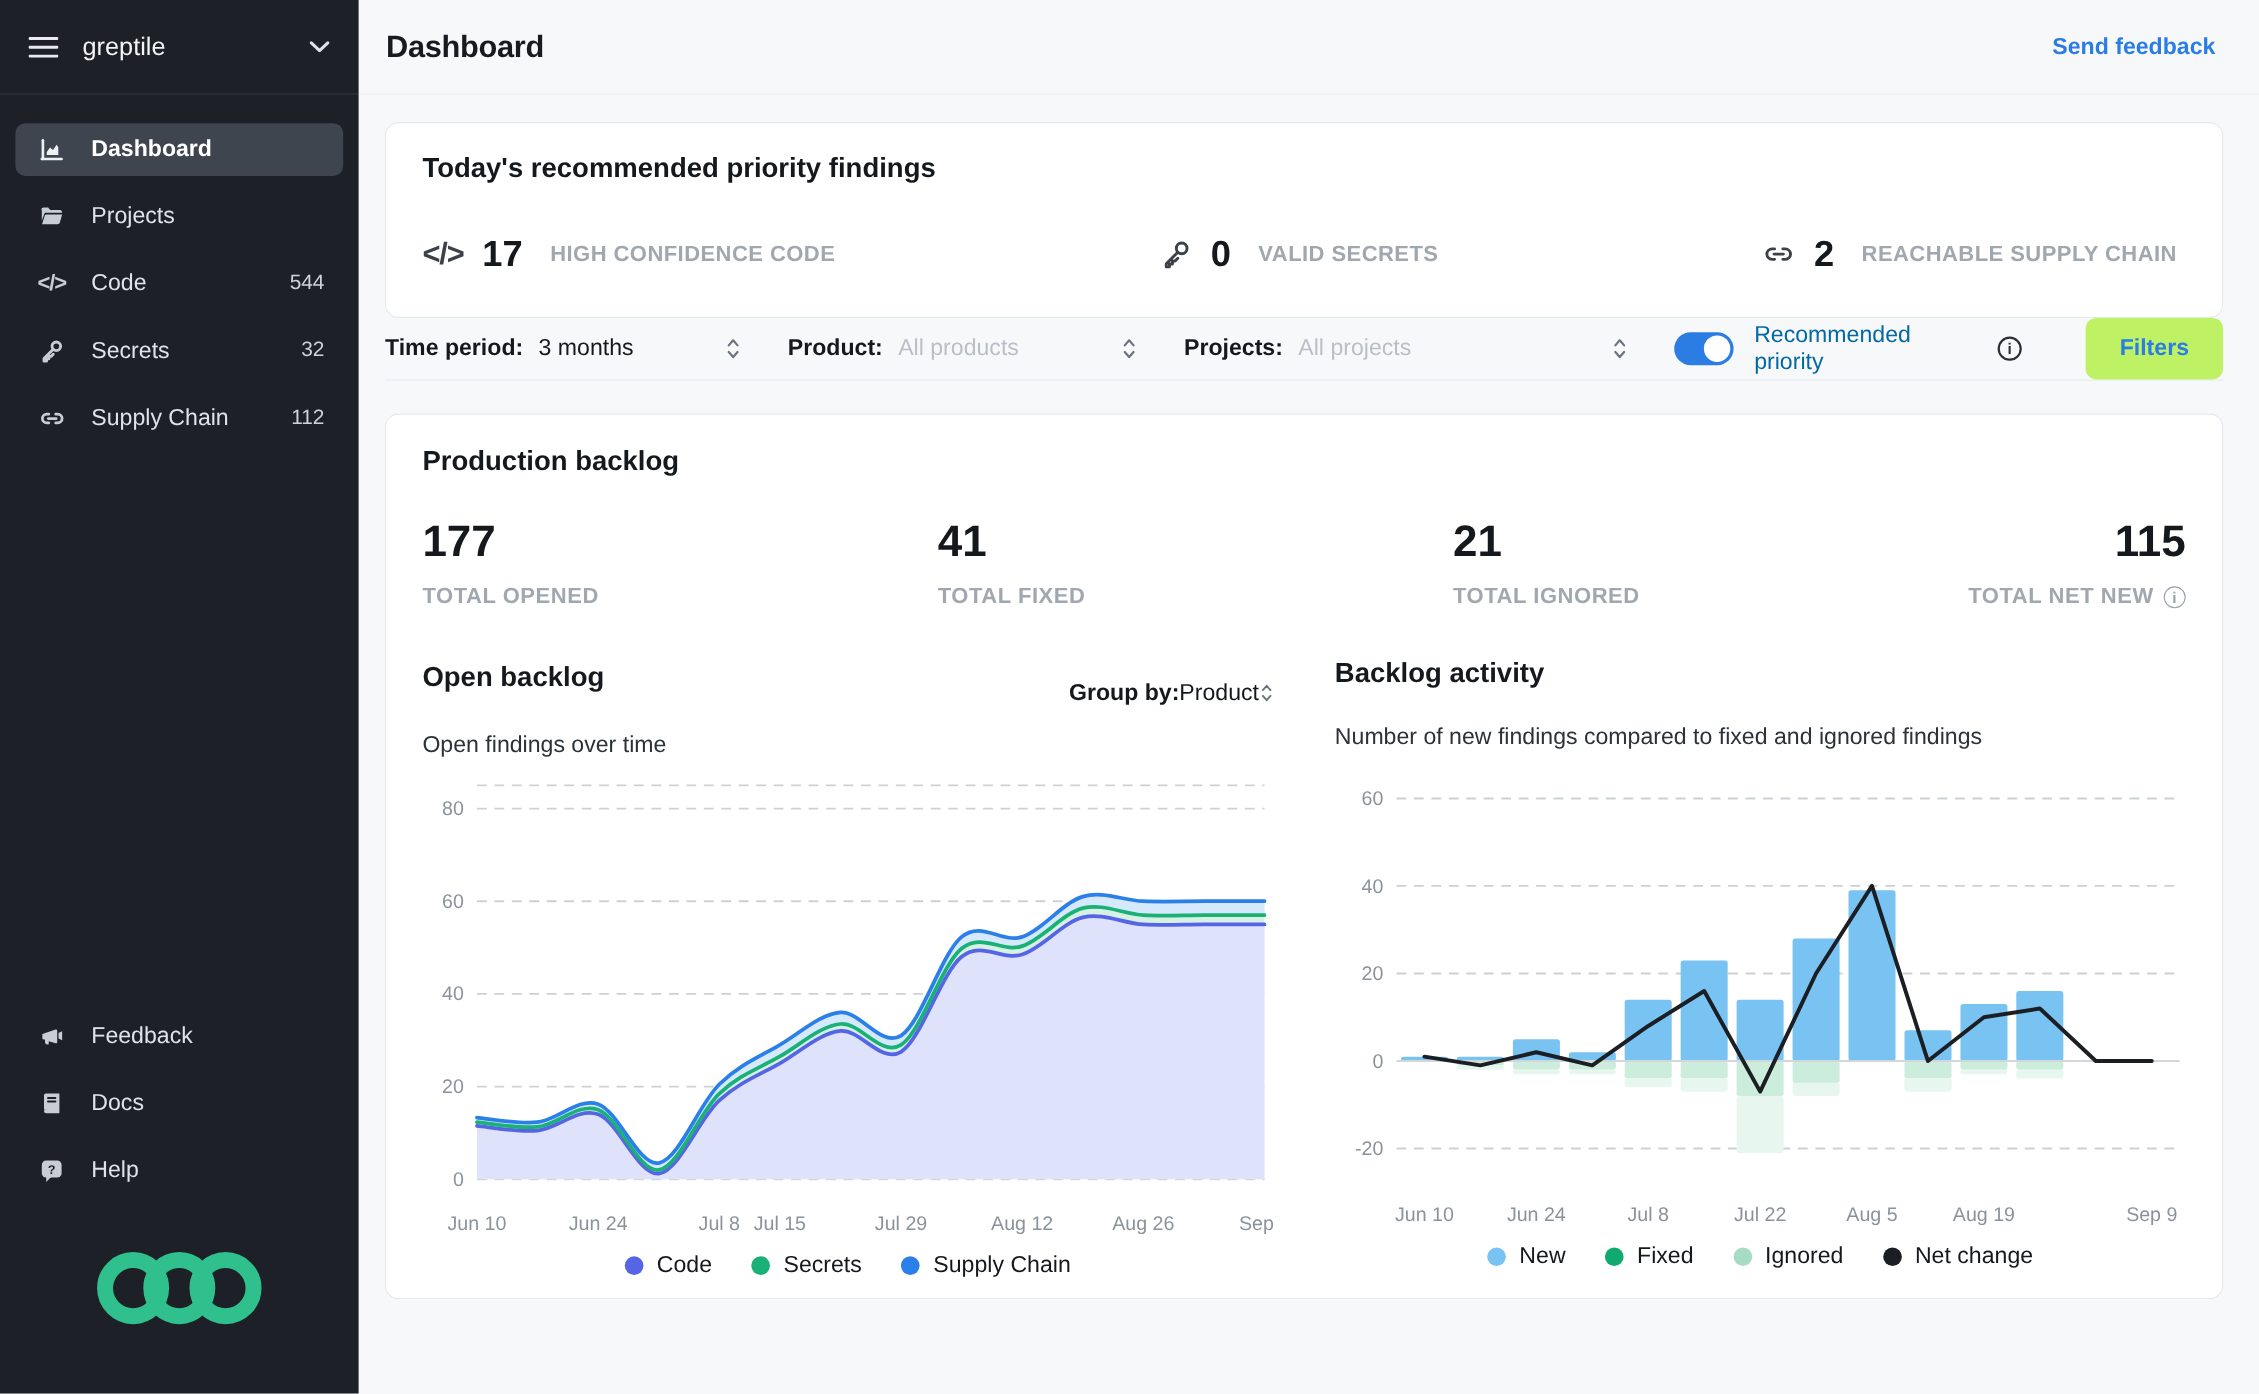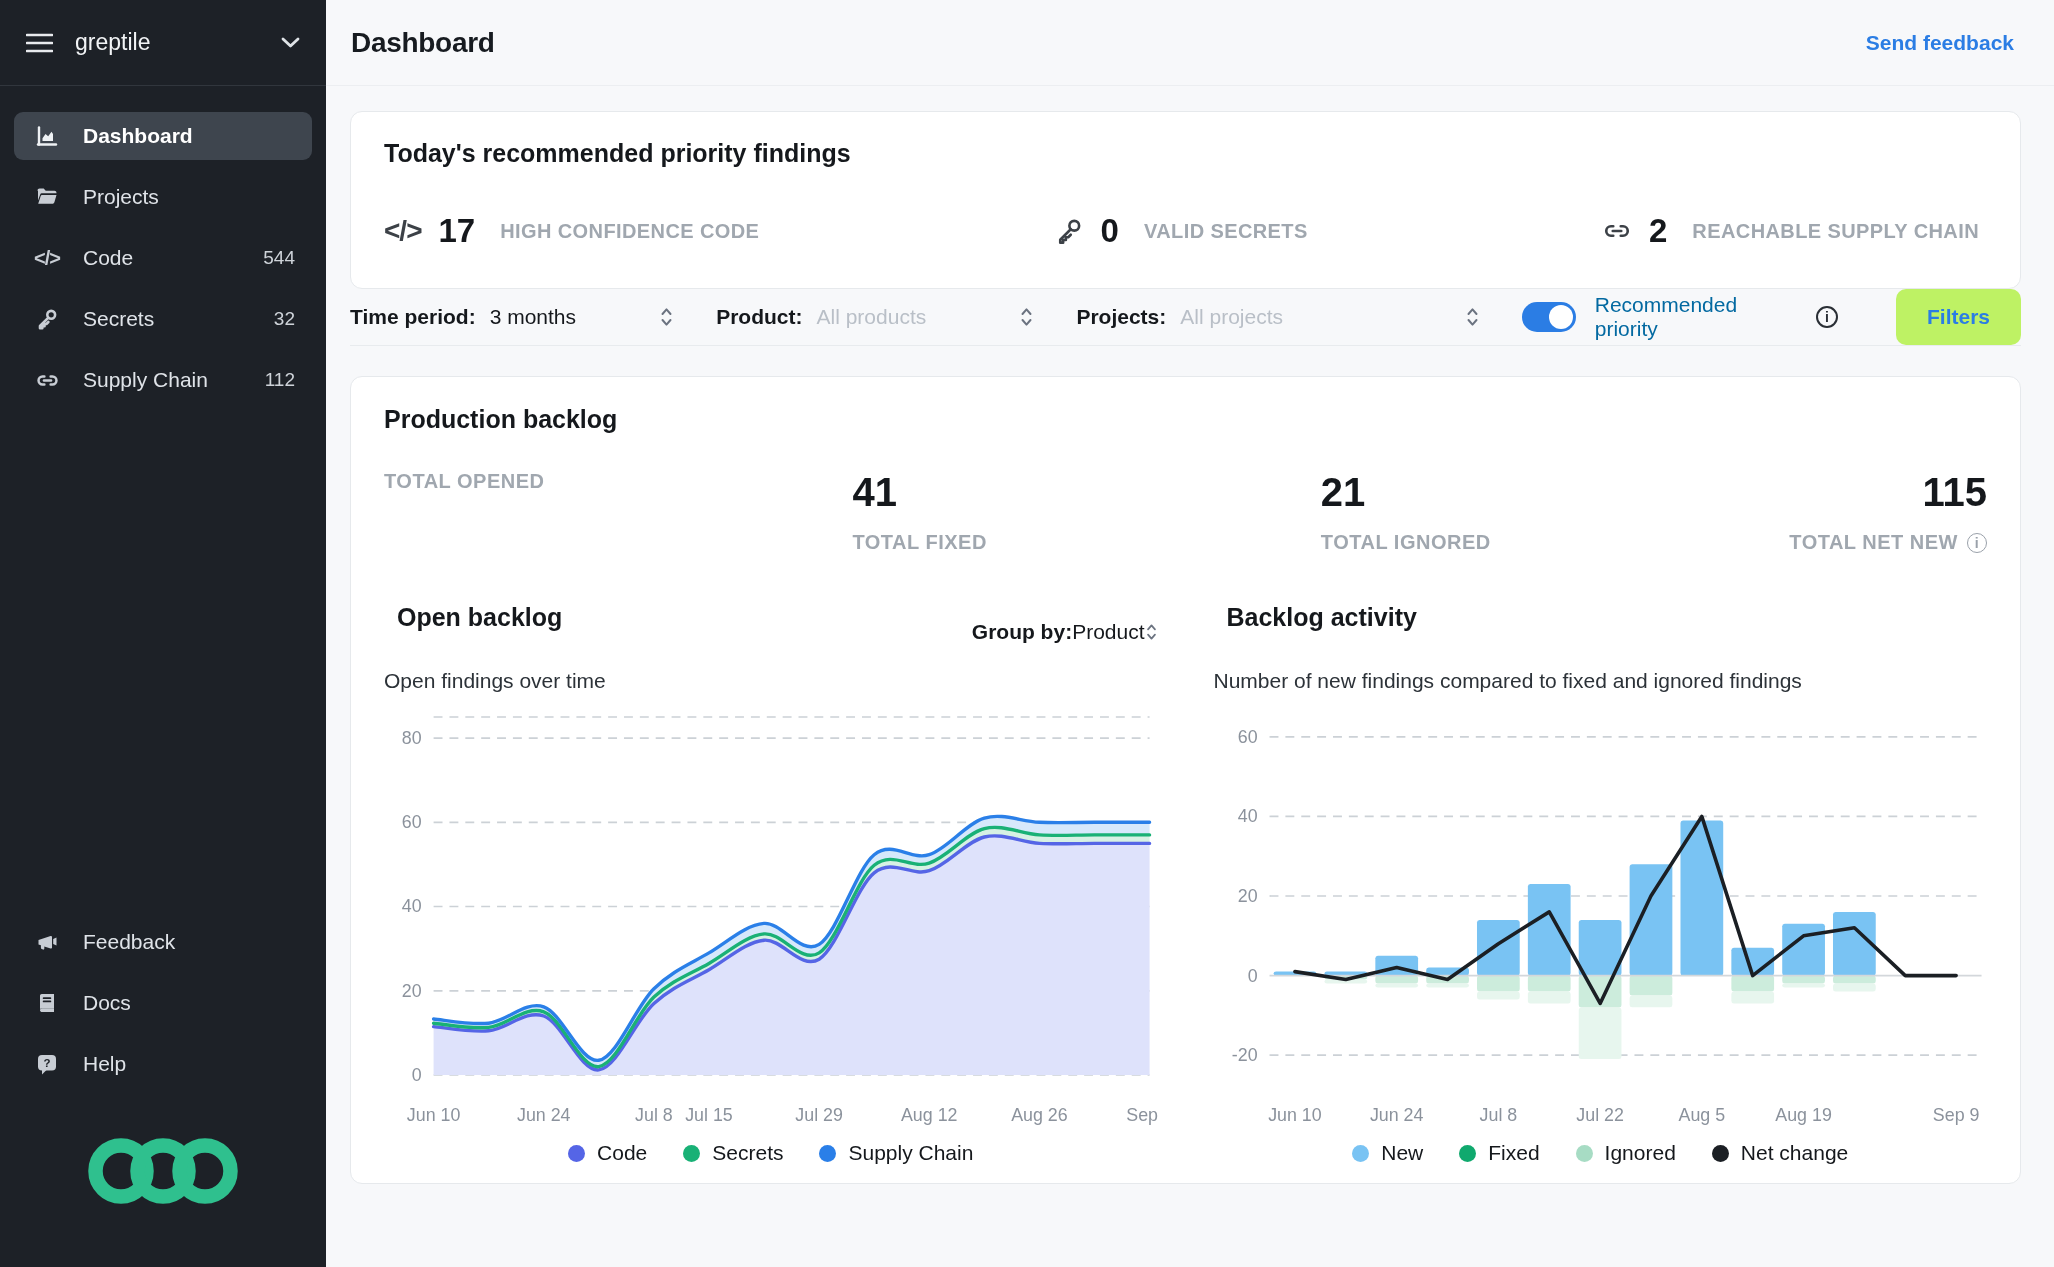--- a/index.html
+++ b/index.html
@@ -56,21 +56,21 @@
   
   .backlog { margin-top:30px; padding:28px 33px 0; }
   .backlog h2 { margin:0 0 36px; font-size:25px; color:#15181c; }
   .bstats { display:grid; grid-template-columns:1fr 1fr 1fr auto; margin-bottom:36px; }
   .bstat .num { font-size:40px; font-weight:bold; color:#15181c; margin-bottom:16px; }
   .bstat .lbl { font-size:20px; font-weight:bold; color:#a0a7af; letter-spacing:0.5px; display:flex; align-items:center; gap:9px; }
   .bstat.right { text-align:right; }
   .bstat.right .lbl { justify-content:flex-end; }
   .charts { display:grid; grid-template-columns:1fr 1fr; column-gap:56px; }
   .chart-head { display:flex; align-items:center; justify-content:space-between; min-height:44px; }
-  .chart-head h3 { margin:13px; font-size:25px; color:#15181c; }
+  .chart-head h3 { margin:0; font-size:25px; color:#15181c; }
   .groupby { display:flex; align-items:center; font-size:21px; cursor:pointer;margin-top:28px; }
   .groupby .glabel { font-weight:bold; }
   .chart-sub { font-size:21px; color:#2c3238; margin:24px 0 6px; min-height:26px; }
   svg.chart { width:100%; height:432px; display:block; }
   .legend { display:flex; justify-content:center; align-items:center; gap:36px; margin:8px 0 18px; font-size:21px; color:#15181c; }
   .legend-item { display:flex; align-items:center; }
   .legend-dot { width:17px; height:17px; border-radius:50%; margin-right:12px; display:inline-block; }
   
   .ylab, .xlab { font-family:"Liberation Sans",sans-serif; font-size:18px; fill:#8b929c; }
 </style>
@@ -267,20 +267,21 @@
         <span class="rp-label">Recommended priority</span>
         <span class="info">i</span>
         <button class="filters-btn">Filters</button>
       </div>
     </div>
 
     <section class="card backlog">
       <h2>Production backlog</h2>
       <div class="bstats">
         <div class="bstat">
+          <div class="num">177</div>
           <div class="lbl">TOTAL OPENED</div>
         </div>
         <div class="bstat">
           <div class="num">41</div>
           <div class="lbl">TOTAL FIXED</div>
         </div>
         <div class="bstat">
           <div class="num">21</div>
           <div class="lbl">TOTAL IGNORED</div>
         </div>

